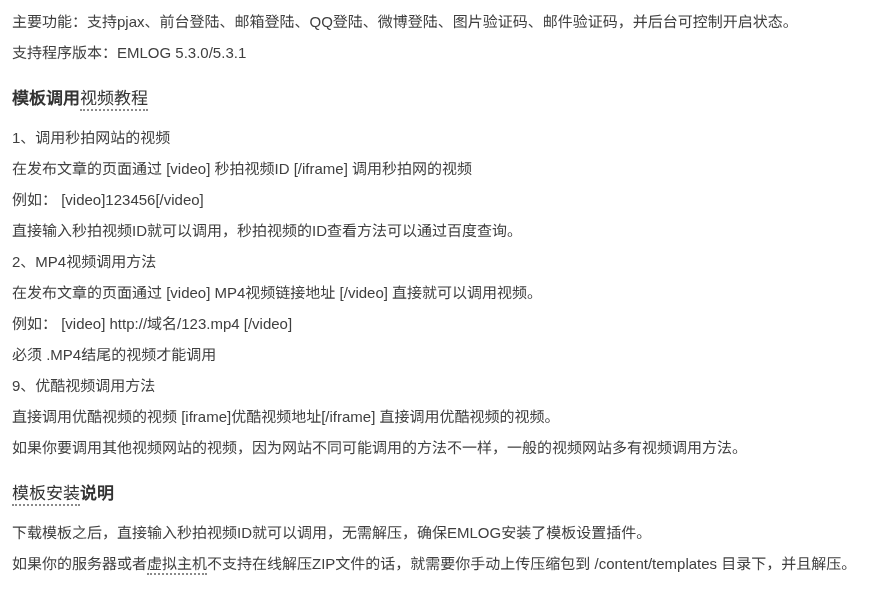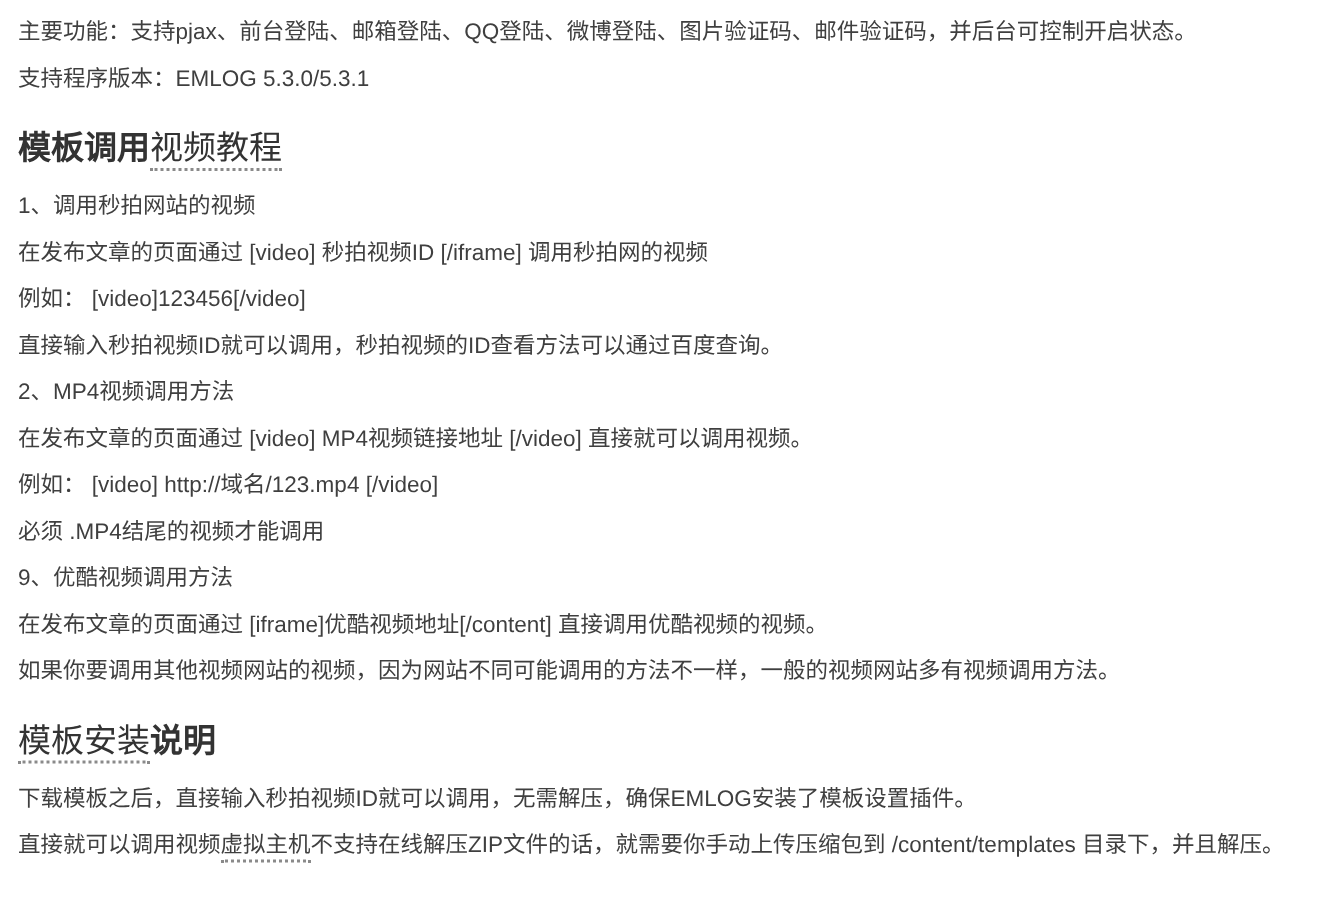--- a/index.html
+++ b/index.html
@@ -17,21 +17,21 @@
   .article {
     padding: 6px 14px 0 12px;
     font-size: 15px;
   }
   .article p {
     margin: 0;
     line-height: 31px;
     word-break: break-all;
   }
   .article h3 {
-    font-size: 22px;
+    font-size: 17px;
     line-height: 22px;
     margin: 20px 0 12px 0;
     font-weight: bold;
     color: #333333;
     font-family: Liberation Serif, serif;
   }
   .kw {
     font-weight: normal;
     border-bottom: 2px dotted #8a8a8a;
     padding-bottom: 1px;
@@ -63,23 +63,23 @@
   <p>2、MP4视频调用方法</p>
 
   <p>在发布文章的页面通过 [video] MP4视频链接地址 [/video] 直接就可以调用视频。</p>
 
   <p>例如： [video] http://域名/123.mp4 [/video]</p>
 
   <p>必须 .MP4结尾的视频才能调用</p>
 
   <p>9、优酷视频调用方法</p>
 
-  <p>在发布文章的页面通过 [iframe]优酷视频地址[/content] 直接调用优酷视频的视频。</p>
+  <p>直接调用优酷视频的视频 [iframe]优酷视频地址[/iframe] 直接调用优酷视频的视频。</p>
 
   <p>如果你要调用其他视频网站的视频，因为网站不同可能调用的方法不一样，一般的视频网站多有视频调用方法。</p>
 
   <h3><span class="kw">模板安装</span><span>说明</span></h3>
 
   <p>下载模板之后，直接输入秒拍视频ID就可以调用，无需解压，确保EMLOG安装了模板设置插件。</p>
 
-  <p class="last-para"><span>直接就可以调用视频</span><span class="kw">虚拟主机</span><span>不支持在线解压ZIP文件的话，就需要你手动上传压缩包到 /content/templates 目录下，并且解压。</span></p>
+  <p class="last-para"><span>如果你的服务器或者</span><span class="kw">虚拟主机</span><span>不支持在线解压ZIP文件的话，就需要你手动上传压缩包到 /content/templates 目录下，并且解压。</span></p>
 
 </div>
 
 </body></html>

